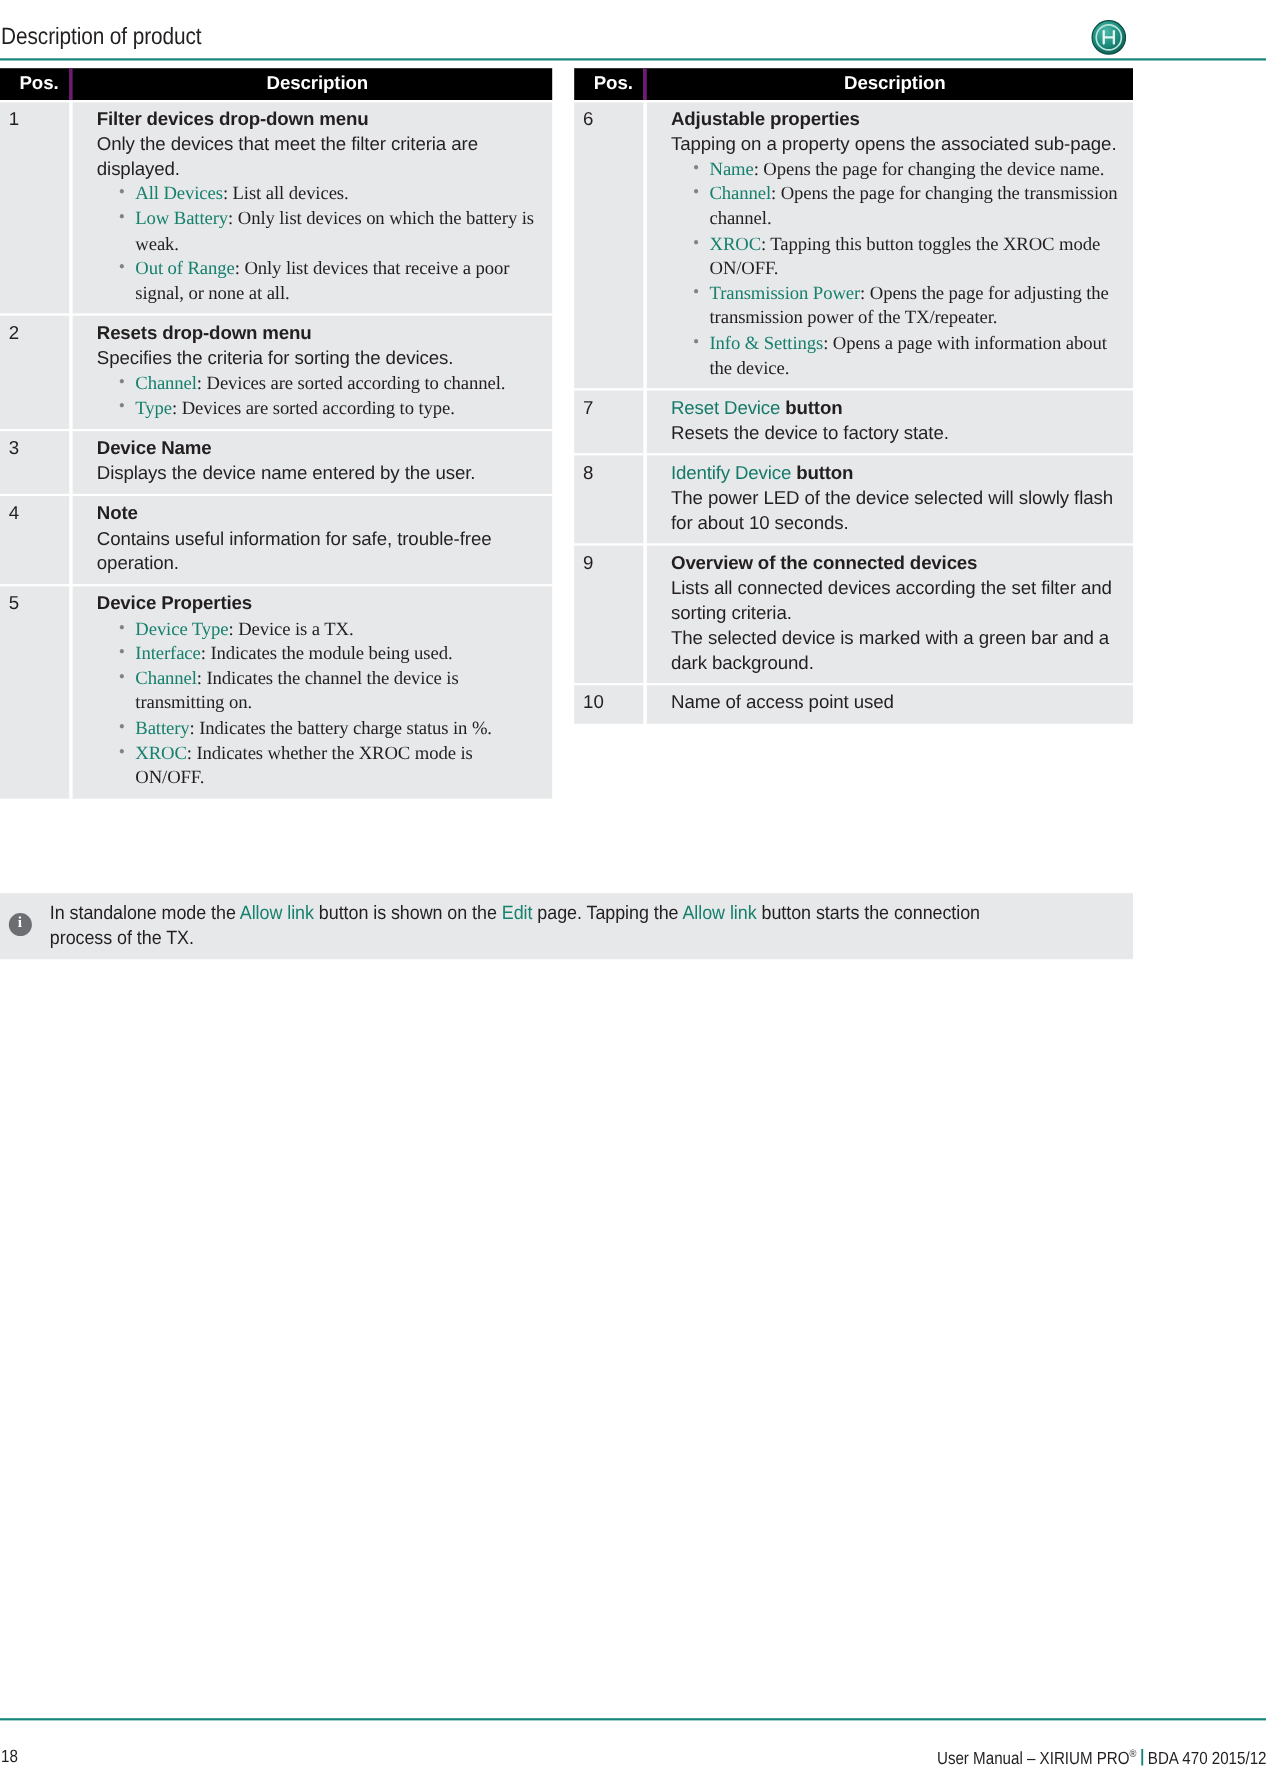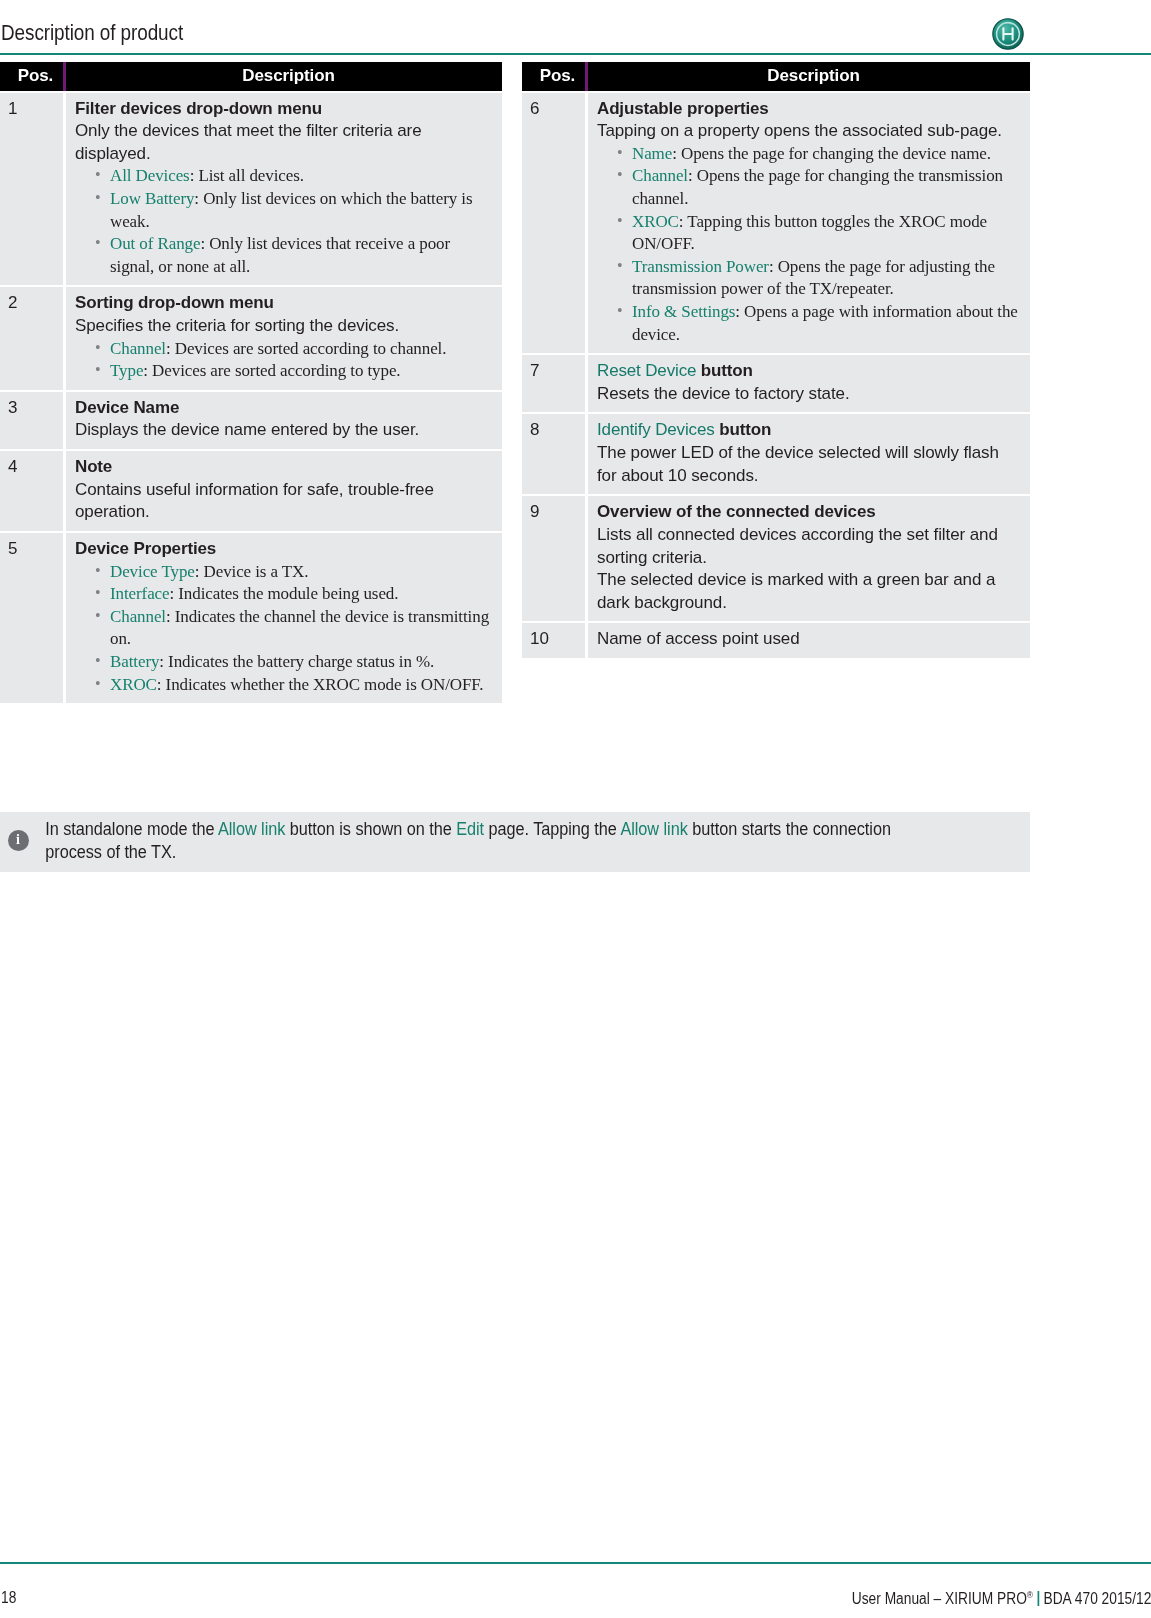--- a/index.html
+++ b/index.html
@@ -97,21 +97,21 @@
   .td-pos, .td-desc {
     background: #e7e8ea;
     vertical-align: top;
     font-size: 17px;
     line-height: 1.33;
     color: #231f20;
     padding: 5px 8px 7px 8px;
     border-top: 2px solid #ffffff;
   }
   .td-pos  { width: 55px; padding-left: 8px; }
-  .td-desc { border-left: 3px solid #ffffff; padding-left: 9px; padding-right: 10px; }
+  .td-desc { border-left: 3px solid #ffffff; padding-left: 22px; padding-right: 10px; }
 
   .cell-title {
     font-weight: 700;
     display: block;
     letter-spacing: -0.15px;
   }
   .cell-line {
     display: block;
     letter-spacing: -0.1px;
   }
@@ -263,21 +263,21 @@
               <ul class="bullets">
                 <li><span class="green">All Devices</span>: List all devices.</li>
                 <li><span class="green">Low Battery</span>: Only list devices on which the battery is weak.</li>
                 <li><span class="green">Out of Range</span>: Only list devices that receive a poor signal, or none at all.</li>
               </ul>
             </td>
           </tr>
           <tr>
             <td class="td-pos">2</td>
             <td class="td-desc">
-              <span class="cell-title">Sorting drop-down menu</span>
+              <span class="cell-title">Resets drop-down menu</span>
               <span class="cell-line">Specifies the criteria for sorting the devices.</span>
               <ul class="bullets">
                 <li><span class="green">Channel</span>: Devices are sorted according to channel.</li>
                 <li><span class="green">Type</span>: Devices are sorted according to type.</li>
               </ul>
             </td>
           </tr>
           <tr>
             <td class="td-pos">3</td>
             <td class="td-desc">
@@ -335,21 +335,21 @@
           <tr>
             <td class="td-pos">7</td>
             <td class="td-desc">
               <span class="cell-title"><span class="green-b">Reset Device</span> button</span>
               <span class="cell-line">Resets the device to factory state.</span>
             </td>
           </tr>
           <tr>
             <td class="td-pos">8</td>
             <td class="td-desc">
-              <span class="cell-title"><span class="green-b">Identify Devices</span> button</span>
+              <span class="cell-title"><span class="green-b">Identify Device</span> button</span>
               <span class="cell-line">The power LED of the device selected will slowly flash for about 10 seconds.</span>
             </td>
           </tr>
           <tr>
             <td class="td-pos">9</td>
             <td class="td-desc">
               <span class="cell-title">Overview of the connected devices</span>
               <span class="cell-line">Lists all connected devices according the set filter and sorting criteria.</span>
               <span class="cell-line">The selected device is marked with a green bar and a dark background.</span>
             </td>

